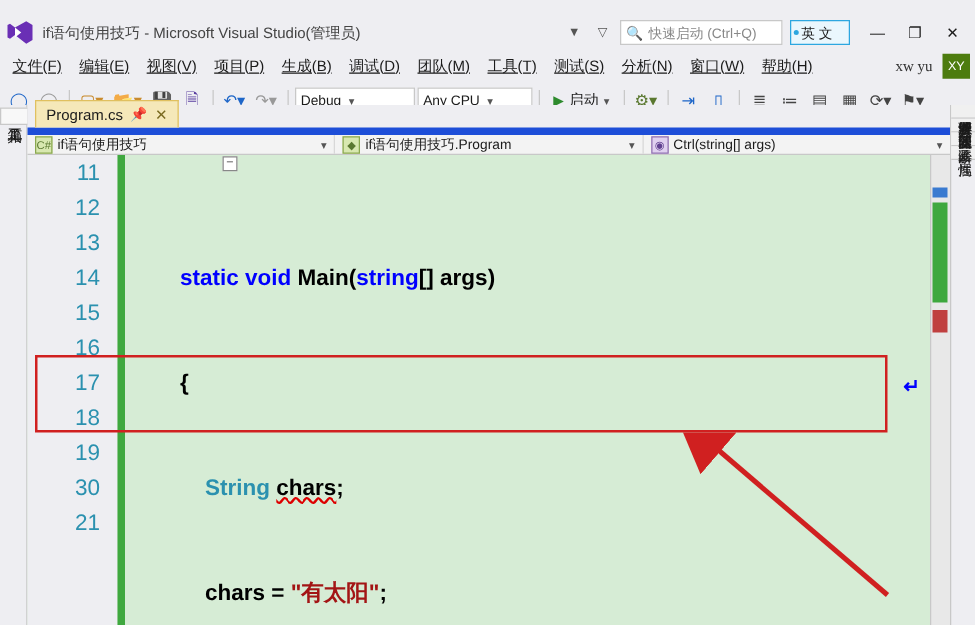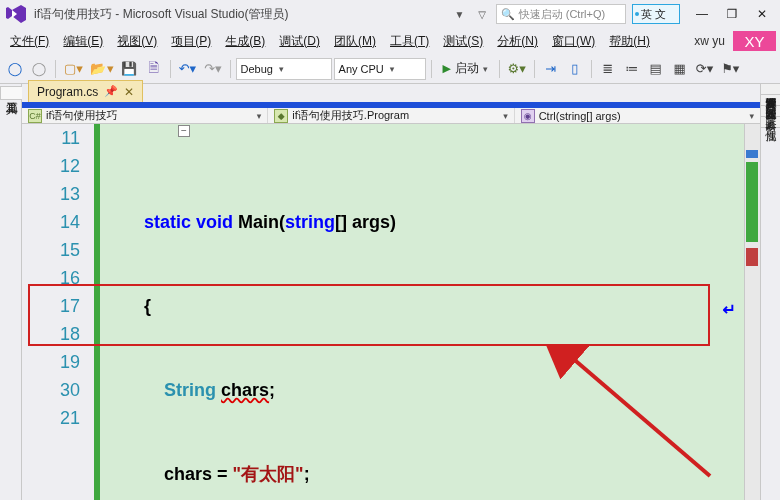--- a/index.html
+++ b/index.html
@@ -1,33 +1,33 @@
 <!DOCTYPE html>
 <html><head>
 <meta charset="utf-8">
 <style>
   * { margin: 0; padding: 0; box-sizing: border-box; font-family: "Segoe UI", "Microsoft YaHei", sans-serif; }
   body { background: #eeeef2; width: 780px; height: 500px; overflow: hidden; font-size: 12px; color: #1b1b1b; position: relative; }
-  .title-bar { display: flex; align-items: center; height: 28px; padding: 0 4px; background: #eeeef2; }
+  .title-bar { display: flex; align-items: center; height: 28px; padding: 0 4px; background: #eeeef2; margin-top: 12px; }
   .vs-logo { width: 24px; height: 24px; margin-right: 6px; }
   .title-text { flex: 0 0 auto; font-size: 12px; color: #444; }
   .title-gap { flex: 1; }
   .quick-launch-area { display: flex; align-items: center; gap: 6px; }
   .dd-icon { font-size: 10px; color: #555; padding: 2px 4px; cursor: default; }
   .quick-launch { width: 130px; height: 20px; border: 1px solid #c8c8c8; background: #fff; font-size: 11px; padding: 0 4px; color: #888; display: flex; align-items: center; gap: 4px; }
   .ql-icon { color: #666; font-size: 11px; }
   .ime-box { width: 48px; height: 20px; border: 1px solid #2da7e0; background: #eaf7fd; display: flex; align-items: center; padding: 0 2px; gap: 2px; font-size: 11px; }
   .ime-dot { width: 4px; height: 4px; border-radius: 50%; background: #2da7e0; }
   .win-btns { display: flex; align-items: center; margin-left: 8px; gap: 2px; }
   .win-btn { width: 28px; height: 22px; display: flex; align-items: center; justify-content: center; font-size: 12px; font-family: Arial; }
   .menu-bar { display: flex; align-items: center; height: 26px; padding: 0 4px; gap: 2px; }
   .menu-item { padding: 3px 6px; font-size: 12px; cursor: default; text-decoration: underline; }
   .menu-spacer { flex: 1; }
-  .user-name { font-size: 12px; color: #333; margin-right: 6px; }
-  .user-badge { width: 43px; height: 20px; background: #ec4899; color: #fff; font-size: 15px; display: flex; align-items: center; justify-content: center; }
+  .user-name { font-size: 12px; color: #333; margin-right: 6px; font-family: Liberation Serif, serif; }
+  .user-badge { width: 22px; height: 20px; background: #4d7c0f; color: #fff; font-size: 10px; display: flex; align-items: center; justify-content: center; }
   .tool-bar { display: flex; align-items: center; height: 30px; border-bottom: 1px solid #c8c8c8; padding: 0 4px; gap: 2px; background: #eeeef2; }
   .tbtn { height: 22px; min-width: 22px; display: flex; align-items: center; justify-content: center; padding: 0 3px; color: #444; font-size: 13px; }
   .tsep { width: 1px; height: 18px; background: #c8c8c8; margin: 0 3px; }
   .tdd { display: flex; align-items: center; height: 22px; border: 1px solid #c8c8c8; background: #fff; padding: 0 4px; font-size: 11px; gap: 6px; }
   .tdd .caret { font-size: 9px; color: #555; }
   .start-btn { display: flex; align-items: center; height: 22px; padding: 0 6px; gap: 4px; font-size: 12px; }
   .play { color: #2e8b2e; font-size: 11px; }
   .side-left { position: absolute; left: 0; top: 84px; width: 22px; height: 416px; background: #eeeef2; border-right: 1px solid #c8c8c8; text-align: center; }
   .vtab { writing-mode: vertical-rl; font-size: 12px; padding: 6px 2px; border: 1px solid #c8c8c8; background: #f8f8f8; display: inline-block; margin-top: 2px; }
   .side-right { position: absolute; right: 0; top: 84px; width: 20px; height: 416px; background: #eeeef2; border-left: 1px solid #c8c8c8; }

